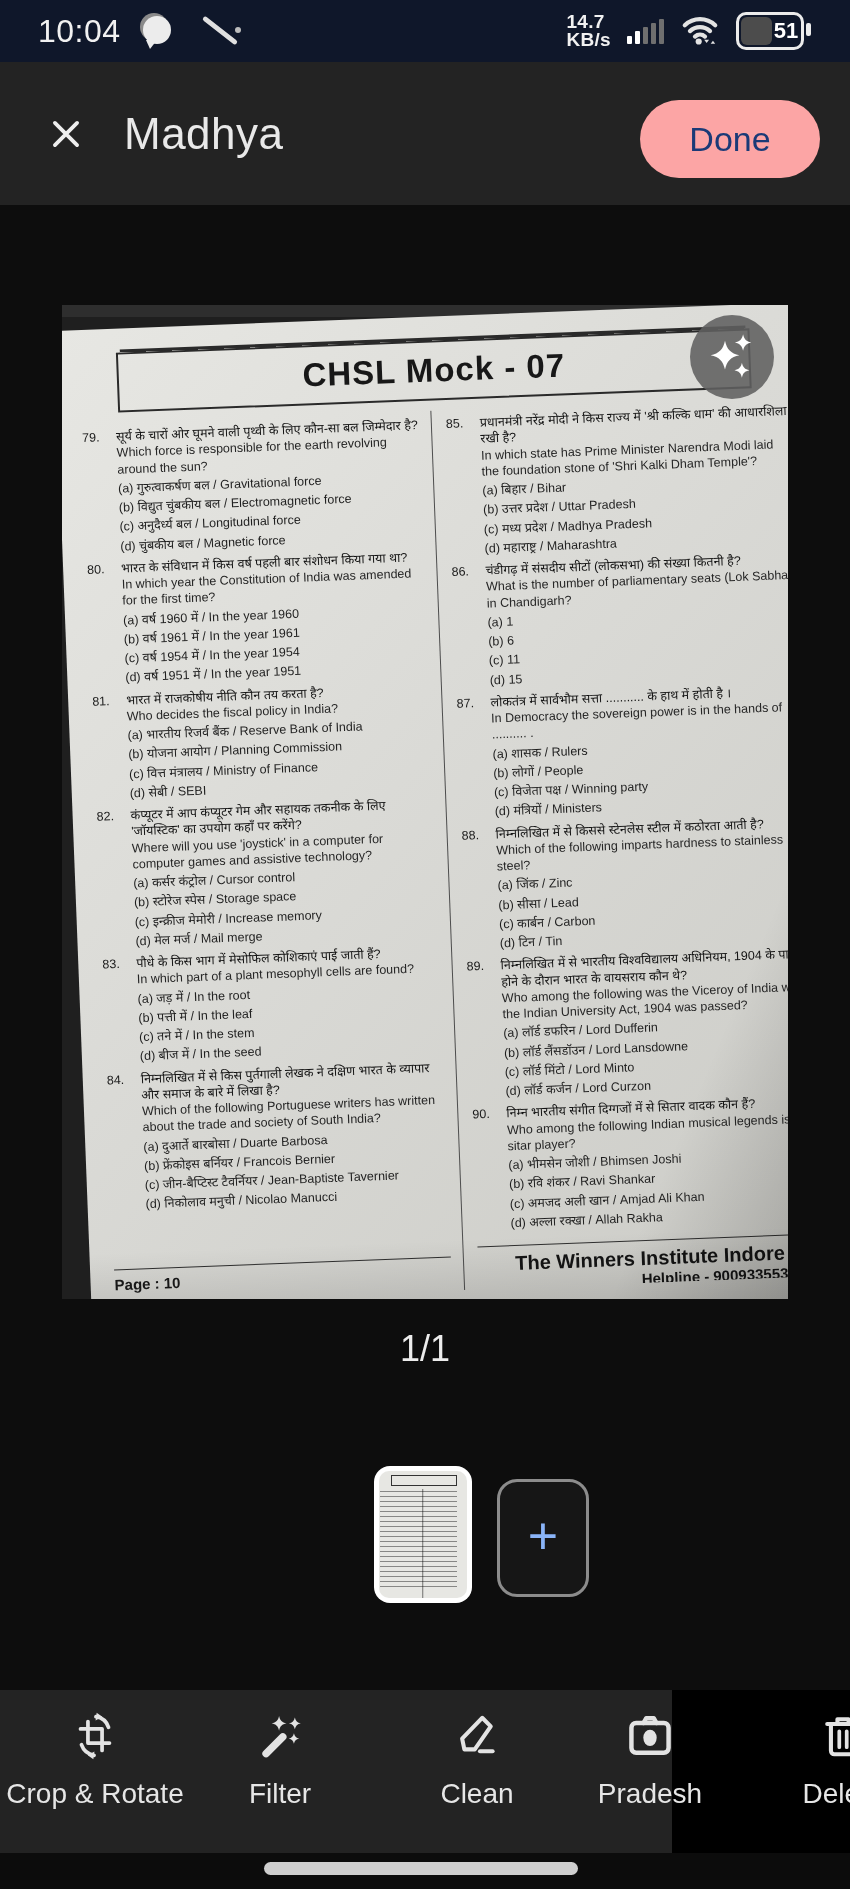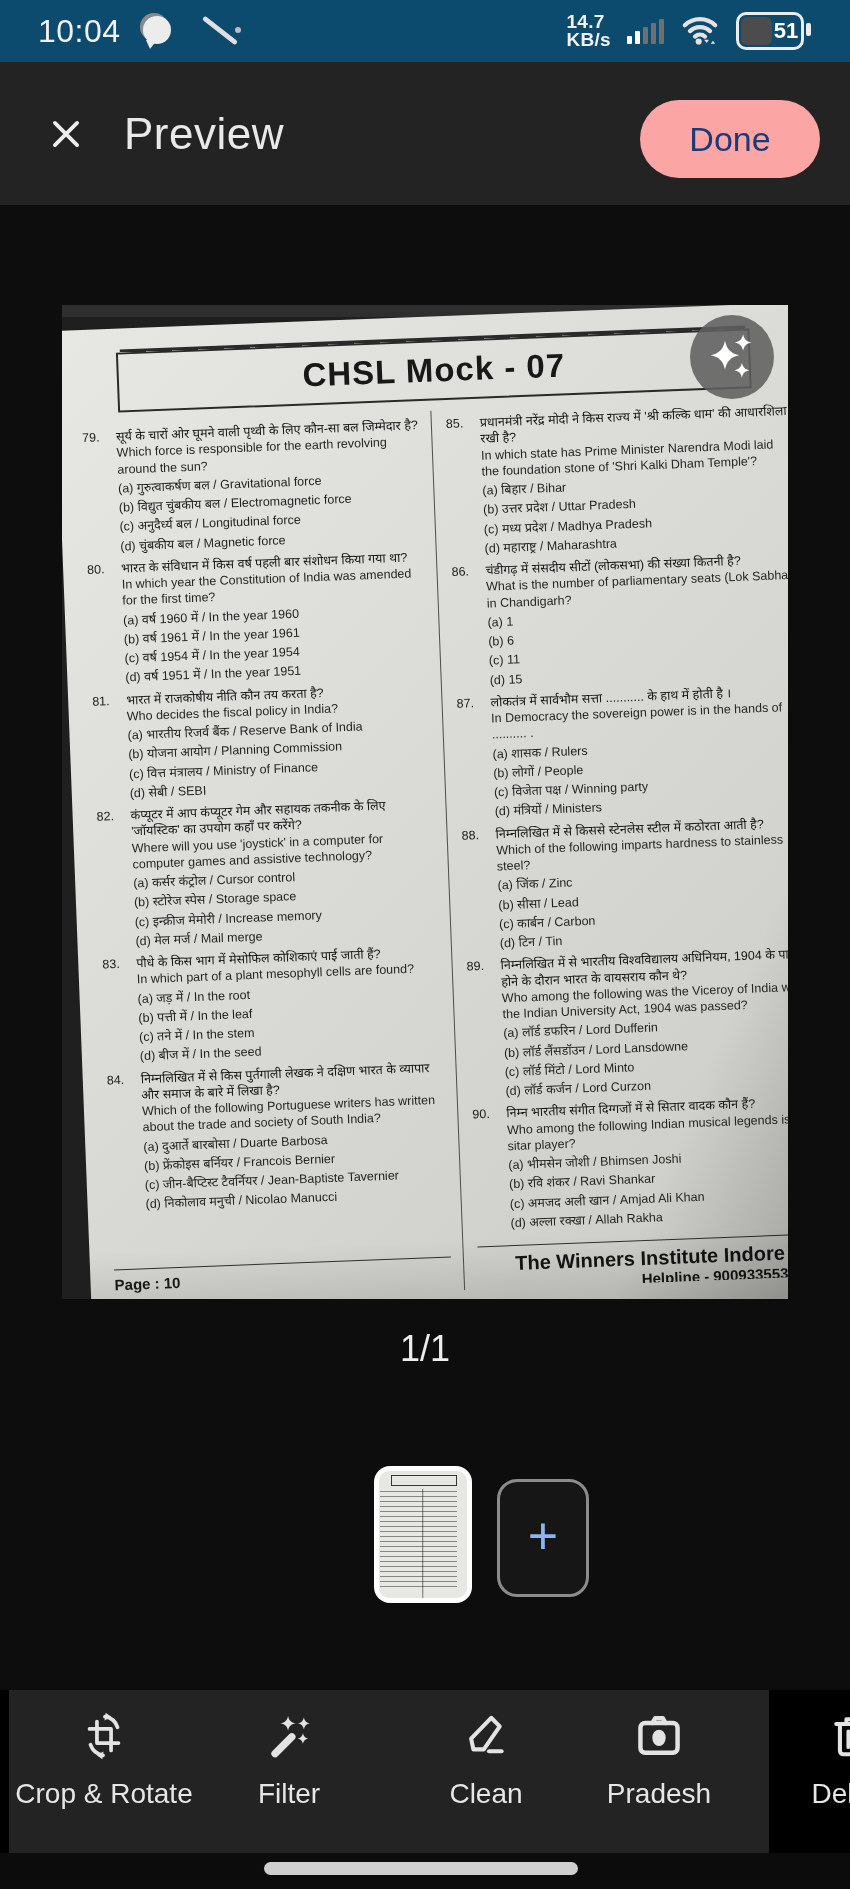--- a/index.html
+++ b/index.html
@@ -1,20 +1,20 @@
 <!DOCTYPE html>
 <html><head>
 <meta charset="utf-8">
 <style>
   html,body{margin:0;padding:0;background:#000;}
   body{width:850px;height:1889px;overflow:hidden;position:relative;
        font-family:"Liberation Sans",sans-serif;-webkit-font-smoothing:antialiased;}
 
   
-  .status-bar{position:absolute;left:0;top:0;width:850px;height:62px;background:#0c4a6e;
+  .status-bar{position:absolute;left:0;top:0;width:850px;height:62px;background:#0f172a;
               display:flex;align-items:center;justify-content:space-between;
               padding:0 38px;box-sizing:border-box;color:#f1f1f1;}
   .sb-left{display:flex;align-items:center;gap:22px;}
   .sb-time{font-size:32px;font-weight:500;letter-spacing:.5px;}
   .bubble{position:relative;width:30px;height:30px;}
   .bubble .b-back{position:absolute;left:-3px;top:-3px;width:28px;height:28px;border-radius:50%;background:#8a8a8a;}
   .bubble .b-main{position:absolute;left:0;top:0;width:28px;height:28px;border-radius:50%;background:#ececec;}
   .bubble .b-tail{position:absolute;left:3px;top:24px;width:0;height:0;
                   border-left:4px solid transparent;border-right:7px solid transparent;border-top:9px solid #ececec;}
   .stylus{position:relative;width:46px;height:40px;}
@@ -87,21 +87,21 @@
      background-image:
        linear-gradient(to right,transparent 49%,rgba(0,0,0,.45) 49.5%,transparent 51%),
        repeating-linear-gradient(to bottom,rgba(40,40,40,.5) 0 1px,transparent 1px 5px);
      background-size:100% 100%,88% 78%;background-position:0 18px,6% 20px;background-repeat:no-repeat;}
   .thumb-page:before{content:"";position:absolute;left:14%;top:4px;width:72%;height:9px;border:1px solid #333;}
   .add-btn{position:absolute;left:497px;top:1479px;width:86px;height:112px;background:#161616;
            border:3.5px solid #8c8c8c;border-radius:20px;display:flex;align-items:center;justify-content:center;}
   .add-glyph{color:#8ab4f8;font-size:52px;font-weight:300;line-height:1;margin-top:-4px;}
 
   
-  .toolbar{position:absolute;left:0;top:1690px;width:760px;height:163px;background:#232323;margin-left:9px;}
+  .toolbar{position:absolute;left:0;top:1690px;width:672px;height:163px;background:#232323;}
   .tool{position:absolute;top:20px;width:190px;display:flex;flex-direction:column;align-items:center;gap:16px;}
   .tool svg{display:block;}
   .tool-label{font-size:28px;color:#e6e6e6;white-space:nowrap;}
   .home-strip{position:absolute;left:0;top:1853px;width:850px;height:36px;background:#0c0c0c;}
   .home-indicator{position:absolute;left:264px;top:9px;width:314px;height:13px;border-radius:7px;background:#cfcfcf;}
 
   .ic{stroke:#e3e3e3;stroke-width:2;fill:none;stroke-linecap:round;stroke-linejoin:round;}
 </style>
 </head>
 <body>
@@ -147,21 +147,21 @@
     </span>
   </div>
 </div>
 
 <div class="app-header">
   <div class="close-btn">
     <svg width="38" height="38" viewBox="0 0 24 24">
       <path class="ic" style="stroke:#eee;stroke-width:2.4" d="M5 5l14 14M19 5L5 19"></path>
     </svg>
   </div>
-  <div class="page-title">Preview</div>
+  <div class="page-title">Madhya</div>
   <div class="done-btn">Done</div>
 </div>
 
 <div class="content">
   <div class="scan-frame">
     <div class="scan-strip"></div>
     <div class="paper">
       <div class="doc-title-box">
         <span class="doc-title">CHSL Mock - 07</span>
       </div>

